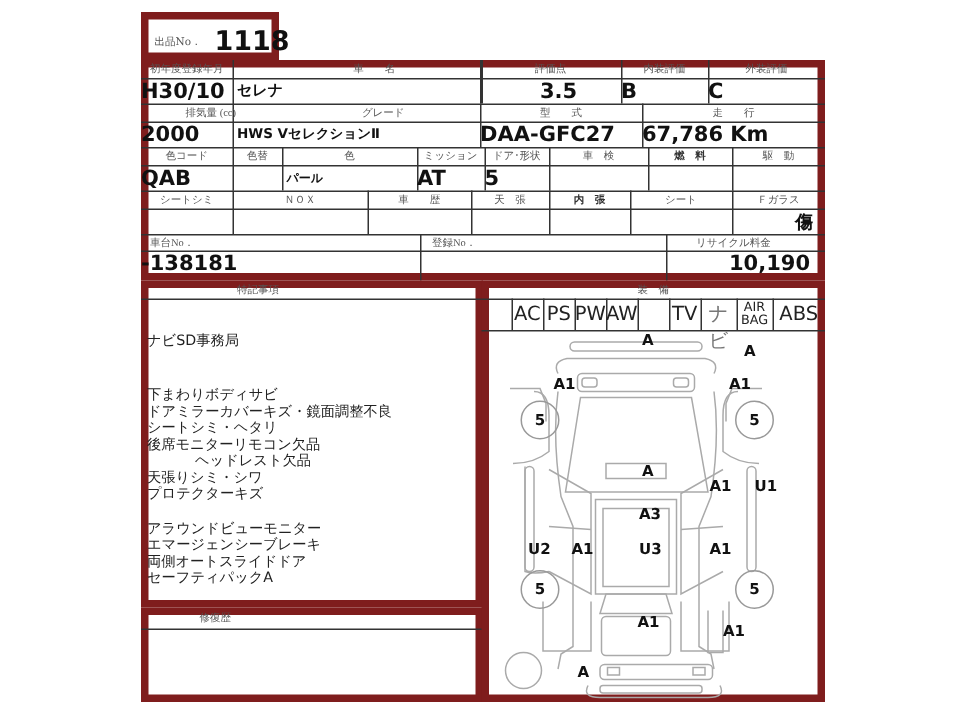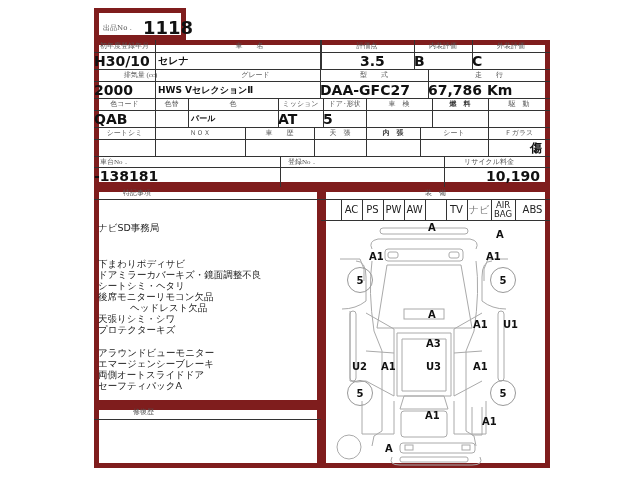--- a/index.html
+++ b/index.html
@@ -9,21 +9,21 @@
   .box { position:absolute; box-sizing:border-box; border:5px solid #7f1d1d; }
   .lbl { position:absolute; box-sizing:border-box; font-family:Liberation Serif, serif;
          font-size:7px; color:#555; text-align:center; line-height:12px; white-space:nowrap; overflow:hidden; }
   .val { position:absolute; box-sizing:border-box; font-weight:bold; font-size:14px; 
          line-height:18px; white-space:nowrap; overflow:hidden; }
   .valsm { position:absolute; box-sizing:border-box; font-weight:bold; font-size:9px; line-height:18px;
            white-space:nowrap; overflow:hidden; padding-left:3px; }
   .hl { position:absolute; height:0; border-top:1px solid #333; }
   .vl { position:absolute; width:0; border-left:1px solid #333; }
   .note { position:absolute; left:98px; font-size:9.5px; line-height:11px; color:#222; white-space:nowrap; }
-  .equip { position:absolute; font-size:10px; text-align:center; line-height:18px; color:#222; }
+  .equip { position:absolute; font-size:13px; text-align:center; line-height:18px; color:#222; }
   .dmg { position:absolute; font-weight:bold; font-size:10px; color:#111; line-height:12px; }
   .tire { position:absolute; width:26px; height:26px; border:1px solid #999; border-radius:50%;
           text-align:center; line-height:26px; font-weight:bold; font-size:10px; box-sizing:border-box; }
 </style>
 </head>
 <body>
 
 <div class="box" style="left:94px;top:8px;width:92px;height:32px;">
   <span class="abs" style="left:4px;top:10px;font-family:'DejaVu Serif',serif;font-size:7px;color:#555;">出品No．</span>
   <span class="abs" style="left:44px;top:4px;font-size:18px;font-weight:bold;line-height:22px;">1118</span>
@@ -109,21 +109,21 @@
 <div class="val" style="left:488px;top:139px;width:62px;text-align:right;padding-right:8px;font-size:12px;">傷</div>
 
 <div class="lbl" style="left:94px;top:156px;width:60px;text-align:left;padding-left:6px;">車台No．</div>
 <div class="val" style="left:94px;top:167px;width:186px;">-138181</div>
 <div class="lbl" style="left:280px;top:156px;width:164px;text-align:left;padding-left:8px;">登録No．</div>
 <div class="lbl" style="left:444px;top:156px;width:90px;">リサイクル料金</div>
 <div class="val" style="left:444px;top:167px;width:106px;text-align:right;padding-right:10px;">10,190</div>
 
 <div class="box" style="left:94px;top:187px;width:228px;height:218px;"></div>
 <div class="hl" style="left:94px;top:199px;width:228px;"></div>
-<div class="lbl" style="left:94px;top:187px;width:80px;text-align:center;padding-left:6px;">特記事項</div>
+<div class="lbl" style="left:106px;top:187px;width:80px;text-align:right;padding-left:6px;">特記事項</div>
 <div class="note" style="top:222px;">ナビSD事務局</div>
 <div class="note" style="top:258px;">下まわりボディサビ</div>
 <div class="note" style="top:269px;">ドアミラーカバーキズ・鏡面調整不良</div>
 <div class="note" style="top:280px;">シートシミ・ヘタリ</div>
 <div class="note" style="top:291px;">後席モニターリモコン欠品</div>
 <div class="note" style="top:302px;margin-left:32px;">ヘッドレスト欠品</div>
 <div class="note" style="top:313px;">天張りシミ・シワ</div>
 <div class="note" style="top:324px;">プロテクターキズ</div>
 <div class="note" style="top:347px;">アラウンドビューモニター</div>
 <div class="note" style="top:358px;">エマージェンシーブレーキ</div>

